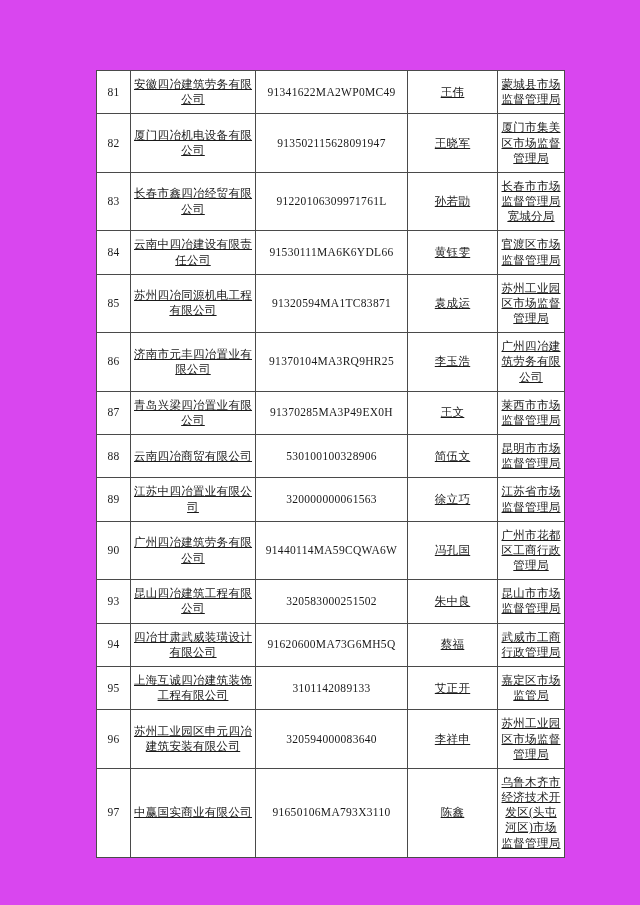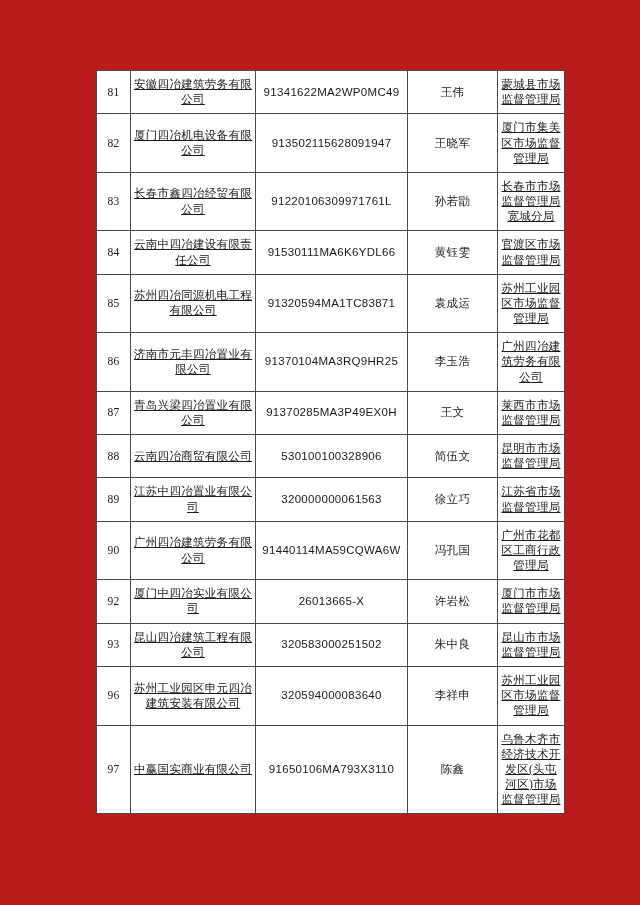--- a/index.html
+++ b/index.html
@@ -14,21 +14,21 @@
     color: #1a1a1a;
     position: relative;
     overflow: hidden;
   }
   .page {
     position: absolute;
     left: 0;
     top: 0;
     width: 640px;
     height: 905px;
-    background: #b91c1c;
+    background: #d946ef;
   }
   .table-wrap {
     position: absolute;
     left: 96px;
     top: 70px;
     width: 468px;
   }
   table.reg-table {
     border-collapse: collapse;
     table-layout: fixed;
@@ -51,33 +51,34 @@
   col.c-code  { width: 152px; }
   col.c-rep   { width: 90px; }
   col.c-auth  { width: 67px; }
 
   td.idx {
     font-family: "Liberation Serif", "DejaVu Serif", serif;
     font-size: 11.5px;
     letter-spacing: 0.5px;
   }
   td.code {
-    font-family: Liberation Sans, sans-serif;
+    font-family: Liberation Serif, serif;
     font-size: 11px;
     letter-spacing: 0.2px;
     word-break: normal;
   }
   td.cname {
     font-size: 11.5px;
     letter-spacing: 0.6px;
     text-decoration: underline;
   }
   td.rep {
     font-size: 11.5px;
     letter-spacing: 1.2px;
+    text-decoration: underline;
   }
   td.auth {
     font-size: 11.5px;
     letter-spacing: 0.4px;
     text-decoration: underline;
   }
 </style>
 </head>
 <body>
 
@@ -156,32 +157,39 @@
           <td class="auth">江苏省市场监督管理局</td>
         </tr>
         <tr>
           <td class="idx">90</td>
           <td class="cname">广州四冶建筑劳务有限公司</td>
           <td class="code">91440114MA59CQWA6W</td>
           <td class="rep">冯孔国</td>
           <td class="auth">广州市花都区工商行政管理局</td>
         </tr>
         <tr>
-          <td class="idx">92</td>
-          <td class="cname">厦门中四冶实业有限公司</td>
-          <td class="code">26013665-X</td>
-          <td class="rep">许岩松</td>
-          <td class="auth">厦门市市场监督管理局</td>
-        </tr>
-        <tr>
           <td class="idx">93</td>
           <td class="cname">昆山四冶建筑工程有限公司</td>
           <td class="code">320583000251502</td>
           <td class="rep">朱中良</td>
           <td class="auth">昆山市市场监督管理局</td>
+        </tr>
+        <tr>
+          <td class="idx">94</td>
+          <td class="cname">四冶甘肃武威装璜设计有限公司</td>
+          <td class="code">91620600MA73G6MH5Q</td>
+          <td class="rep">蔡福</td>
+          <td class="auth">武威市工商行政管理局</td>
+        </tr>
+        <tr>
+          <td class="idx">95</td>
+          <td class="cname">上海互诚四冶建筑装饰工程有限公司</td>
+          <td class="code">3101142089133</td>
+          <td class="rep">艾正开</td>
+          <td class="auth">嘉定区市场监管局</td>
         </tr>
         <tr>
           <td class="idx">96</td>
           <td class="cname">苏州工业园区申元四冶建筑安装有限公司</td>
           <td class="code">320594000083640</td>
           <td class="rep">李祥申</td>
           <td class="auth">苏州工业园区市场监督管理局</td>
         </tr>
         <tr>
           <td class="idx">97</td>

